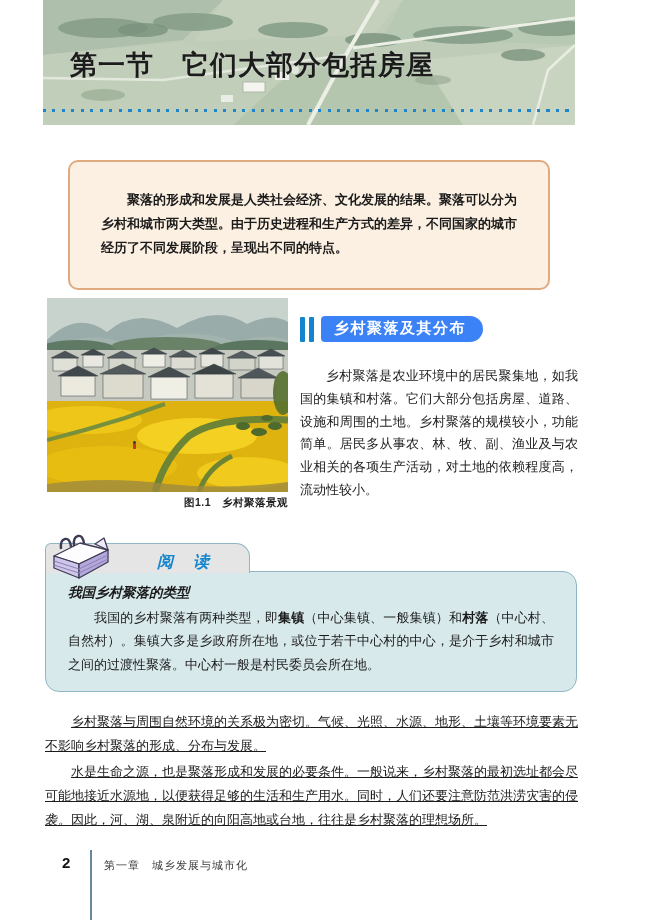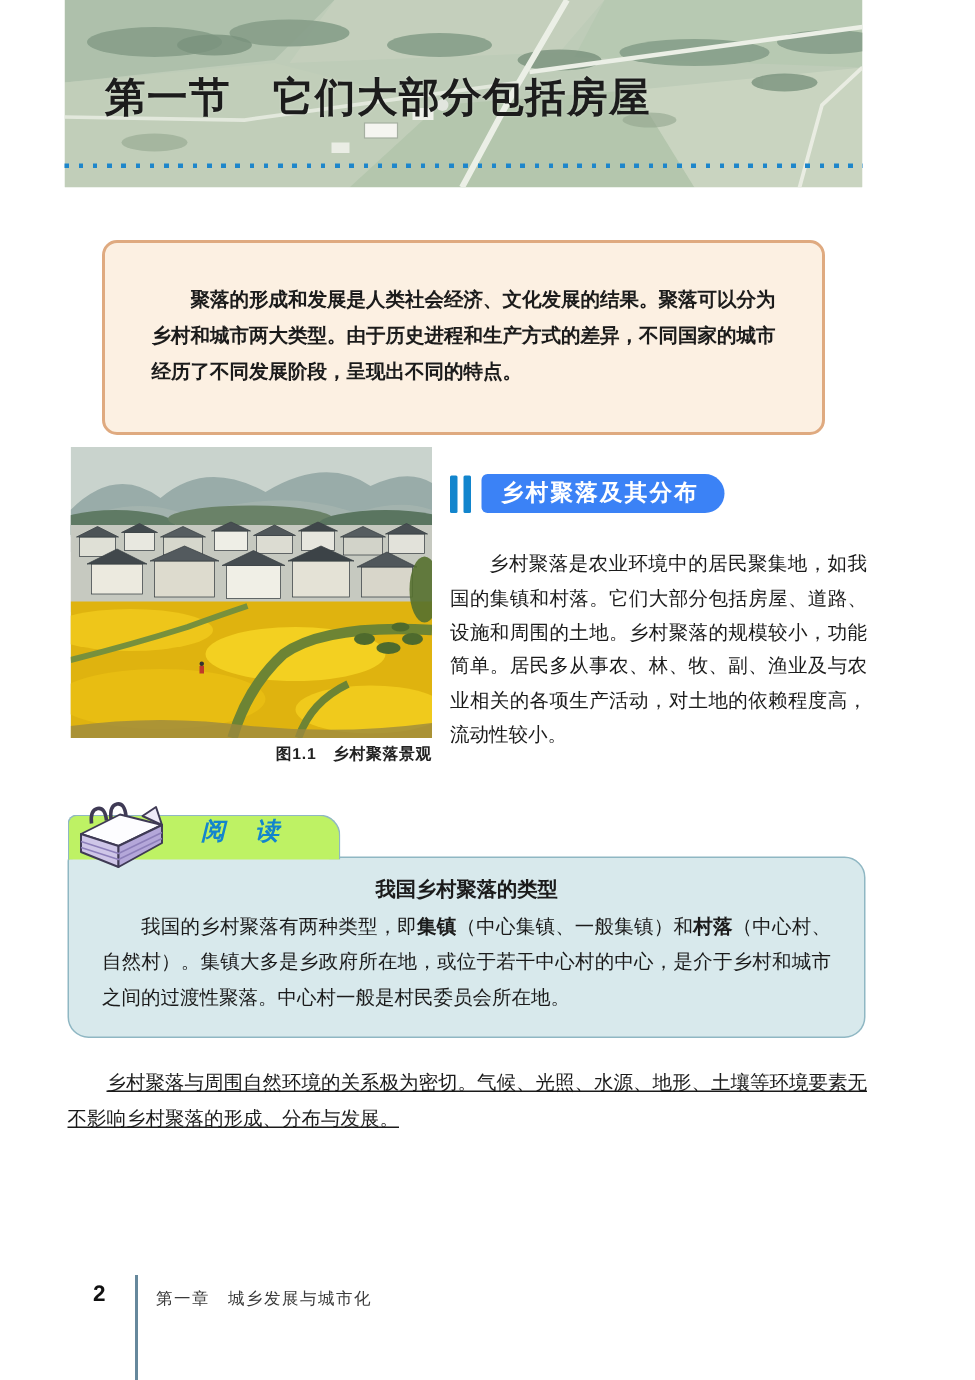--- a/index.html
+++ b/index.html
@@ -43,36 +43,36 @@
     margin-left:3px;color:#fff;font-weight:bold;font-size:15px;letter-spacing:1.5px;
     padding:3px 17px 4px 13px;border-radius:5px 16px 16px 5px;white-space:nowrap;
   }
   .right-col .body-text{
     margin-top:23px;font-size:13px;line-height:1.75;text-align:justify;
   }
   .right-col .body-text p{margin:0;text-indent:2em;}
   
   .reading-tab{
     position:absolute;left:45px;top:543px;width:180px;height:29px;
-    background:#bef264;border:1.5px solid #8fb7c3;border-bottom:none;
+    background:#e5e5e5;border:1.5px solid #8fb7c3;border-bottom:none;
     border-radius:6px 14px 0 0;z-index:2;
-    display:flex;align-items:flex-start;
+    display:flex;align-items:flex-end;padding-left:23px;
   }
   .reading-tab .tab-label{
     padding-left:88px;font-size:16px;font-weight:bold;font-style:italic;
     letter-spacing:2px;white-space:nowrap;
   }
   .reading-icon{position:absolute;left:48px;top:534px;width:66px;height:54px;z-index:3;}
   .reading-icon svg{display:block;width:100%;height:100%;}
   .reading-box{
     position:absolute;left:45px;top:571px;width:532px;height:121px;
     background:#d8e9ec;border:1.5px solid #8fb7c3;border-radius:3px 14px 14px 14px;
     box-sizing:border-box;padding:12px 22px 0 22px;z-index:1;
   }
-  .reading-title{text-align:center;font-size:13.5px;font-weight:bold;margin:0 0 4px 0;}
+  .reading-title{font-size:13.5px;font-weight:bold;margin:0 0 4px 0;font-style:italic;}
   .reading-body{font-size:13px;line-height:1.8;text-align:justify;text-indent:2em;margin:0;}
   
   .main-paragraphs{
     position:absolute;left:45px;top:710px;width:533px;
     font-size:13px;line-height:1.85;text-align:justify;
   }
   .main-paragraphs p{margin:0 0 2px 0;text-indent:2em;text-decoration:underline;}
   
   .footer-number{position:absolute;left:62px;top:854px;font-size:15px;font-weight:bold;color:#111;}
   .footer-rule{position:absolute;left:90px;top:850px;width:2px;height:70px;background:#66889c;}
@@ -215,19 +215,20 @@
       <path d="M25,12 q-1,-9 4,-10 q5,-1 6,8" fill="none" stroke="#3f3a55" stroke-width="2.4"></path>
     </svg>
   </div>
   <div class="reading-box">
     <p class="reading-title">我国乡村聚落的类型</p>
     <p class="reading-body"><span>我国的乡村聚落有两种类型，即</span><span style="font-weight: bold;">集镇</span><span>（中心集镇、一般集镇）和</span><span style="font-weight: bold;">村落</span><span>（中心村、自然村）。集镇大多是乡政府所在地，或位于若干中心村的中心，是介于乡村和城市之间的过渡性聚落。中心村一般是村民委员会所在地。</span></p>
   </div>
 
   <div class="main-paragraphs">
     <p>乡村聚落与周围自然环境的关系极为密切。气候、光照、水源、地形、土壤等环境要素无不影响乡村聚落的形成、分布与发展。</p>
+    <p>水是生命之源，也是聚落形成和发展的必要条件。一般说来，乡村聚落的最初选址都会尽可能地接近水源地，以便获得足够的生活和生产用水。同时，人们还要注意防范洪涝灾害的侵袭。因此，河、湖、泉附近的向阳高地或台地，往往是乡村聚落的理想场所。</p>
   </div>
 
   <div class="footer-number">2</div>
   <div class="footer-rule"></div>
   <div class="footer-chapter">第一章　城乡发展与城市化</div>
 
 </div>
 
 </body></html>

